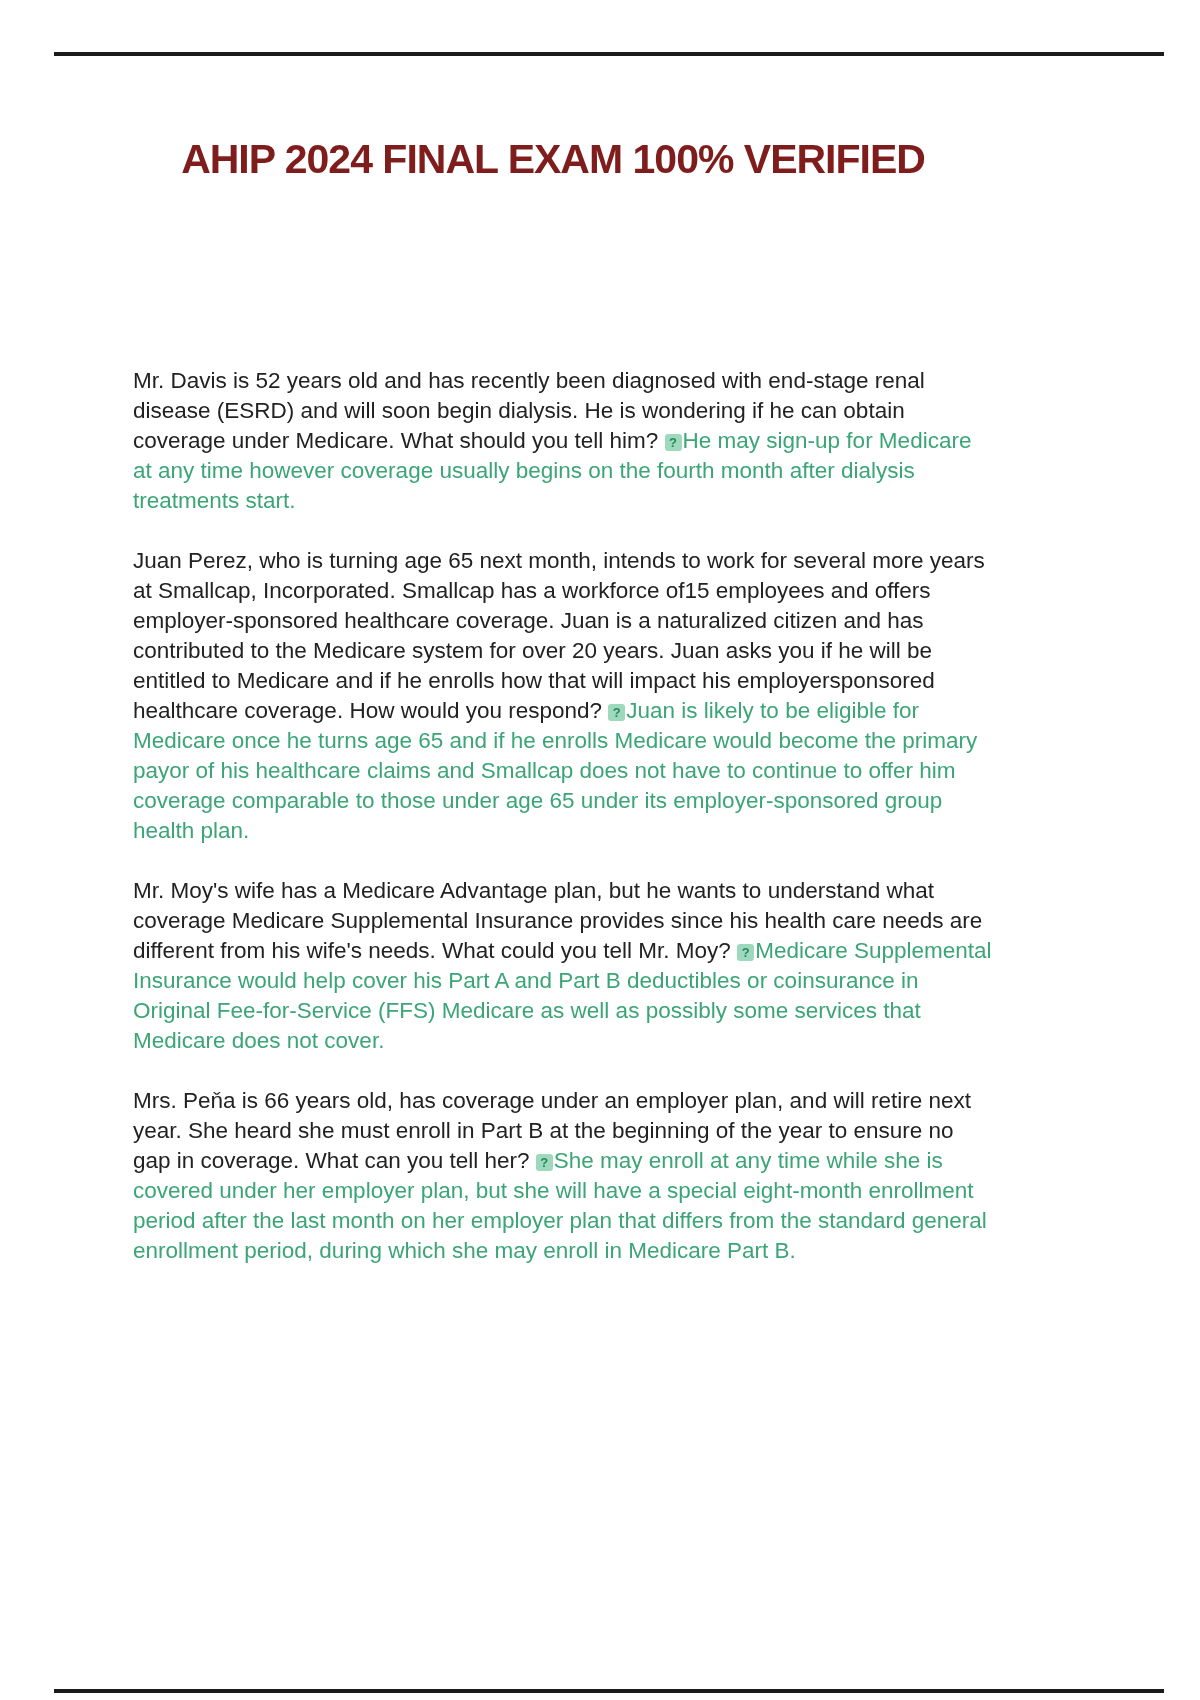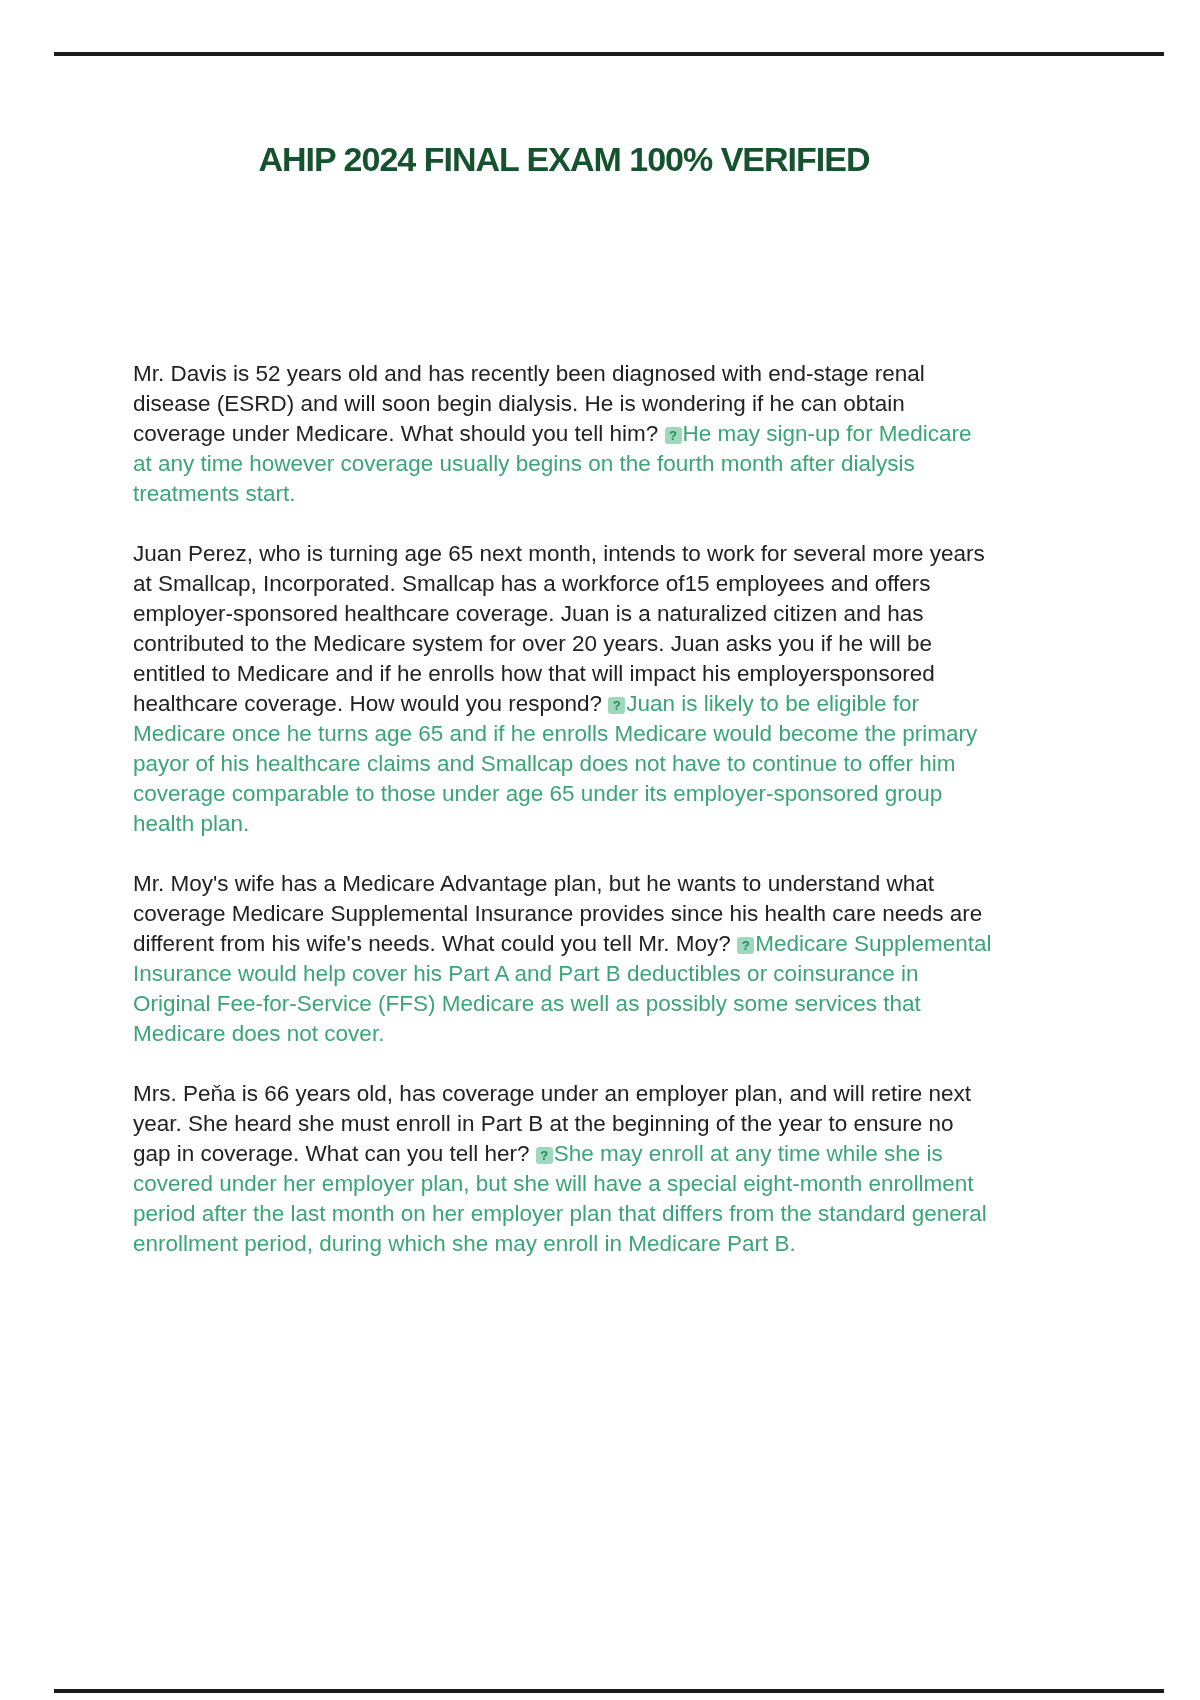--- a/index.html
+++ b/index.html
@@ -12,37 +12,37 @@
   }
   .rule{
     position:absolute;
     left:54px;width:1110px;height:4px;
     background:#1b1b1b;
   }
   .rule.top{top:52px;}
   .rule.bottom{top:1689px;}
   .title{
     position:absolute;
-    top:128px;left:133px;width:862px;
+    top:128px;left:122px;width:862px;
     text-align:center;
-    color:#14532d;
-    font-size:34px;
+    color:#7f1d1d;
+    font-size:41px;
     line-height:62px;
     font-weight:700;
     letter-spacing:-1px;
   }
   .title .tline{display:block;}
   .content{
     position:absolute;
     top:352px;left:133px;width:862px;
     color:#222222;
     font-size:22.5px;
     line-height:30px;
   }
-  p.qa{margin:7px 0 30px 0;}
+  p.qa{margin:14px 0 30px 0;}
   .q{color:#222222;}
   .a{color:#3ba577;}
   .marker{
     display:inline-block;
     width:17px;height:17px;
     background:#9ed9bd;
     color:#27875d;
     border-radius:3px;
     font-size:13px;
     line-height:17px;

